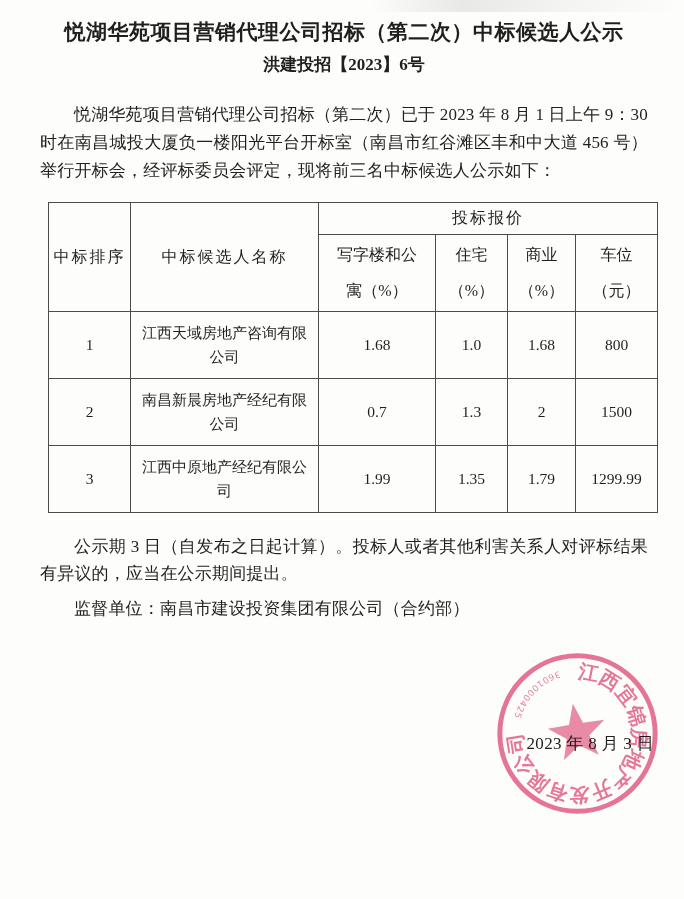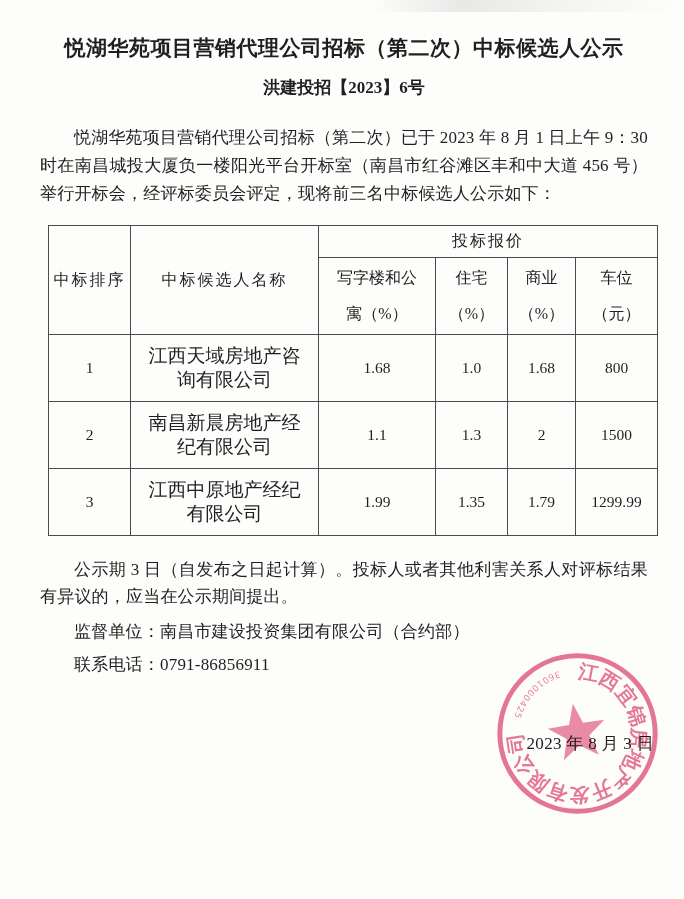--- a/index.html
+++ b/index.html
@@ -16,45 +16,45 @@
     padding:19px 36px 0 40px;
     box-sizing:border-box;
   }
   
   .scan-noise-top{
     position:absolute;top:0;left:370px;width:310px;height:12px;
     background:linear-gradient(90deg,rgba(160,160,160,0) 0%,rgba(170,170,170,.25) 30%,rgba(170,170,170,.12) 60%,rgba(160,160,160,0) 100%);
   }
   .doc-title{
     font-size:21px;font-weight:bold;text-align:center;
-    margin:16px;letter-spacing:.5px;line-height:26px;
+    margin:0;letter-spacing:.5px;line-height:26px;
   }
   .doc-number{
     font-size:17px;font-weight:bold;text-align:center;
-    margin-top:2px;line-height:22px;
+    margin-top:9px;line-height:22px;
   }
   .intro{
     font-size:17px;line-height:28px;text-align:justify;
     text-indent:2em;margin-top:25px;
     letter-spacing:.2px;
   }
   table.bid-table{
     border-collapse:collapse;table-layout:fixed;
     width:609px;margin:6px 0 0 8px;
   }
   .bid-table td{
     border:1.6px solid #4c4c4c;
     text-align:center;vertical-align:middle;
     font-size:15.5px;padding:0;margin-top:16px;
   }
   .bid-table tr.hrow1 td{height:31px;letter-spacing:2px;font-size:16px;}
   .bid-table tr.hrow2 td{height:76px;white-space:pre-line;line-height:36px;font-size:16px;}
   .bid-table td.merged-head{font-size:16px;letter-spacing:1px;}
   .bid-table tr.drow td{height:62px;}
-  .bid-table td.cand{padding:2px 10px;line-height:24px;font-size:19px;}
+  .bid-table td.cand{padding:2px 10px;line-height:24px;font-size:15px;}
   .notes{margin-top:20px;font-size:17px;}
   .notice{line-height:27px;text-align:justify;text-indent:2em;letter-spacing:.2px;}
   .supervisor,.phone{line-height:22px;text-indent:2em;margin-top:11px;letter-spacing:.2px;}
   .sign-tenderer{
     position:absolute;top:703px;right:19px;
     font-size:17px;letter-spacing:.3px;
   }
   .sign-date{
     position:absolute;top:732px;right:30px;
     font-size:17px;letter-spacing:.3px;
@@ -110,40 +110,39 @@
         <td>1</td>
         <td class="cand">江西天域房地产咨询有限公司</td>
         <td>1.68</td>
         <td>1.0</td>
         <td>1.68</td>
         <td>800</td>
       </tr>
       <tr class="drow">
         <td>2</td>
         <td class="cand">南昌新晨房地产经纪有限公司</td>
-        <td>1.1</td>
+        <td>0.7</td>
         <td>1.3</td>
         <td>2</td>
         <td>1500</td>
       </tr>
       <tr class="drow">
         <td>3</td>
         <td class="cand">江西中原地产经纪有限公司</td>
         <td>1.99</td>
         <td>1.35</td>
         <td>1.79</td>
         <td>1299.99</td>
       </tr>
     </tbody>
   </table>
 
   <div class="notes">
     <div class="notice">公示期 3 日（自发布之日起计算）。投标人或者其他利害关系人对评标结果有异议的，应当在公示期间提出。</div>
     <div class="supervisor">监督单位：南昌市建设投资集团有限公司（合约部）</div>
-    <div class="phone">联系电话：0791-86856911</div>
   </div>
 
   <div class="sign-date">2023 年 8 月 3 日</div>
 
   <svg class="stamp" viewBox="0 0 200 200" aria-hidden="true">
     <g transform="rotate(135 100 100)">
       <circle class="ring" cx="100" cy="100" r="93" fill="none" stroke-width="6" stroke="#dd4470"></circle>
       <polygon class="star" points="100,64 108.5,88.4 134.2,88.9 113.7,104.4 121.2,129.1 100,114.4 78.8,129.1 86.3,104.4 65.8,88.9 91.5,88.4" fill="#dd4470"></polygon>
       <path id="seal-arc" d="M 53.3 146.7 A 66 66 0 1 1 54.1 147.5" fill="none"></path>
       <path id="serial-arc" d="M 61 167.5 A 78 78 0 0 0 139 167.5" fill="none"></path>

